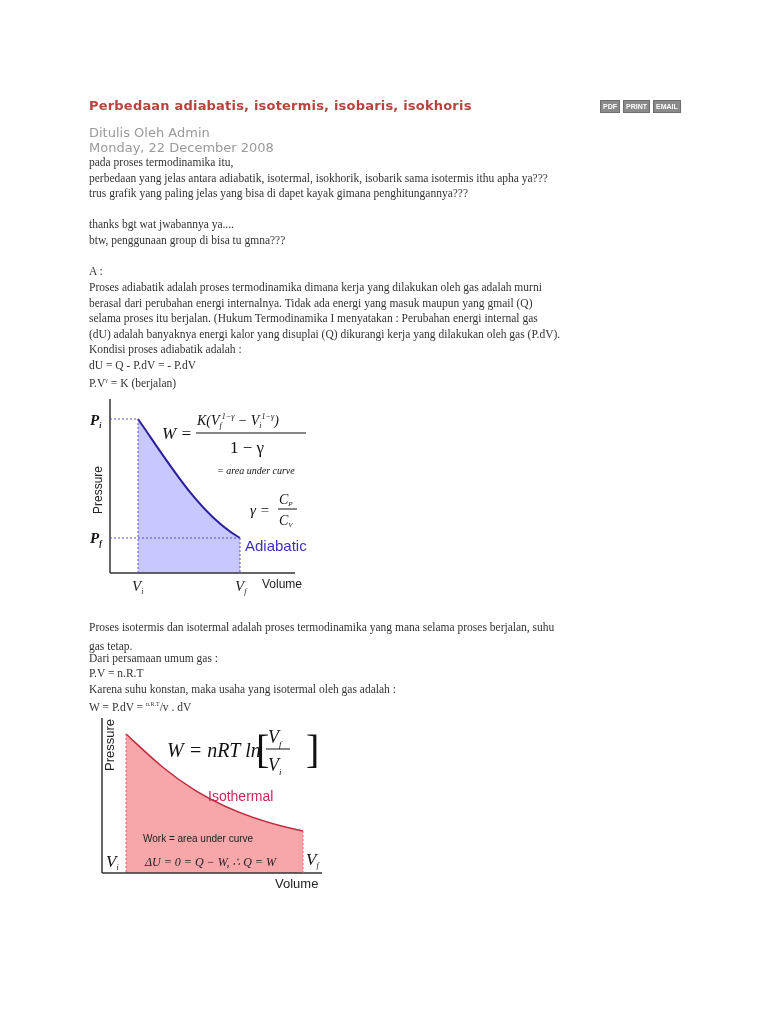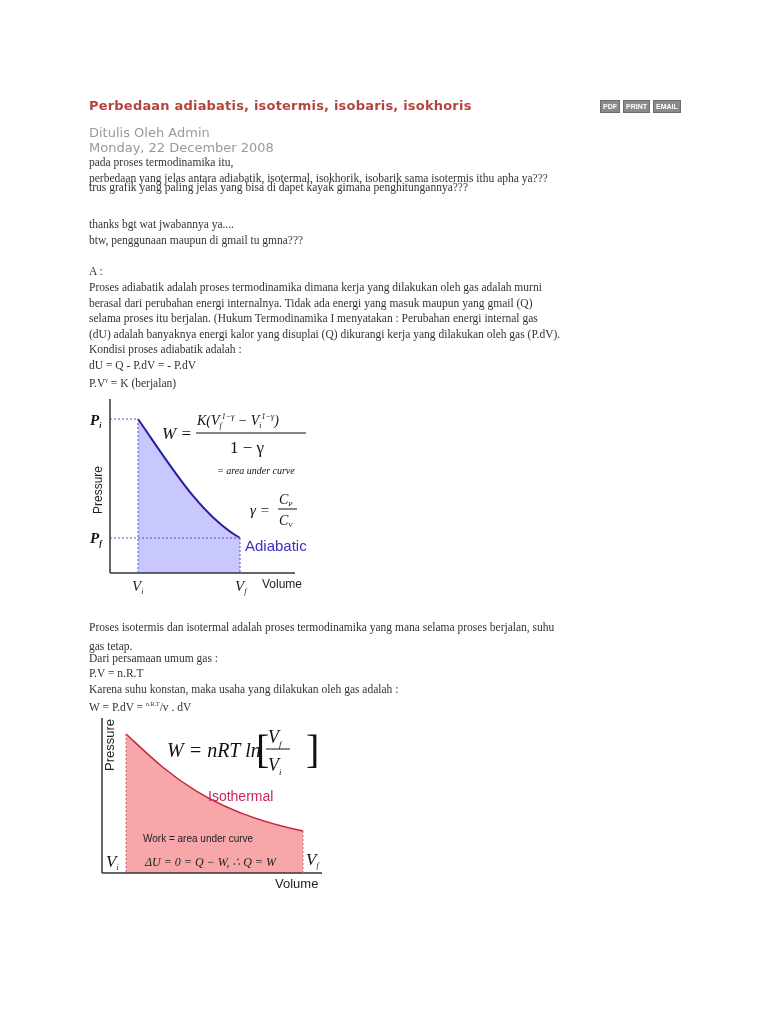--- a/index.html
+++ b/index.html
@@ -26,23 +26,23 @@
   <span>PRINT</span>
   <span>EMAIL</span>
 </div>
 
 <div class="meta" style="top:125px">Ditulis Oleh Admin</div>
 <div class="meta" style="top:140px">Monday, 22 December 2008</div>
 
 <div>
   <div class="p" style="top:155px">pada proses termodinamika itu,</div>
   <div class="p" style="top:171px">perbedaan yang jelas antara adiabatik, isotermal, isokhorik, isobarik sama isotermis ithu apha ya???</div>
-  <div class="p" style="top:180px">trus grafik yang paling jelas yang bisa di dapet kayak gimana penghitungannya???</div>
+  <div class="p" style="top:186px">trus grafik yang paling jelas yang bisa di dapet kayak gimana penghitungannya???</div>
   <div class="p" style="top:217px">thanks bgt wat jwabannya ya....</div>
-  <div class="p" style="top:233px">btw, penggunaan maupun di gmail tu gmna???</div>
+  <div class="p" style="top:233px">btw, penggunaan group di bisa tu gmna???</div>
 </div>
 
 <div>
   <div class="p" style="top:264px">A :</div>
   <div class="p" style="top:280px">Proses adiabatik adalah proses termodinamika dimana kerja yang dilakukan oleh gas adalah murni</div>
   <div class="p" style="top:296px">berasal dari perubahan energi internalnya. Tidak ada energi yang masuk maupun yang gmail (Q)</div>
   <div class="p" style="top:311px">selama proses itu berjalan. (Hukum Termodinamika I menyatakan : Perubahan energi internal gas</div>
   <div class="p" style="top:327px">(dU) adalah banyaknya energi kalor yang disuplai (Q) dikurangi kerja yang dilakukan oleh gas (P.dV).</div>
   <div class="p" style="top:342px">Kondisi proses adiabatik adalah :</div>
   <div class="p" style="top:358px">dU = Q - P.dV = - P.dV</div>
@@ -74,21 +74,21 @@
   <line x1="198" y1="114" x2="217" y2="114" stroke="#111" stroke-width="1"></line>
   <text x="199" y="130" font-family="Liberation Serif, serif" font-style="italic" font-size="14" fill="#111"><tspan>C</tspan><tspan font-size="7" dy="2">V</tspan></text>
   <text x="165" y="156" font-family="Liberation Sans, sans-serif" font-size="15" fill="#3b2fc0">Adiabatic</text>
 </svg>
 
 <div>
   <div class="p" style="top:620px">Proses isotermis dan isotermal adalah proses termodinamika yang mana selama proses berjalan, suhu</div>
   <div class="p" style="top:639px">gas tetap.</div>
   <div class="p" style="top:651px">Dari persamaan umum gas :</div>
   <div class="p" style="top:666px">P.V = n.R.T</div>
-  <div class="p" style="top:682px">Karena suhu konstan, maka usaha yang dilakukan oleh gas adalah :</div>
+  <div class="p" style="top:682px">Karena suhu konstan, maka usaha yang isotermal oleh gas adalah :</div>
   <div class="p" style="top:697px"><span>W = P.dV = </span><sup class="s">n.R.T</sup><span>/v . dV</span></div>
 </div>
 
 <svg class="fig" style="left:90px;top:715px" width="240" height="180" viewBox="0 0 240 180">
   <path d="M36 19 C 70 50, 110 95, 213 116 L213 158 L36 158 Z" fill="#f7a6aa"></path>
   <path d="M36 19 C 70 50, 110 95, 213 116" fill="none" stroke="#c0283c" stroke-width="1.5"></path>
   <line x1="12" y1="3" x2="12" y2="158" stroke="#333" stroke-width="1.5"></line>
   <line x1="12" y1="158" x2="232" y2="158" stroke="#333" stroke-width="1.5"></line>
   <line x1="36" y1="19" x2="36" y2="158" stroke="#e06070" stroke-width="1" stroke-dasharray="2,2"></line>
   <line x1="213" y1="116" x2="213" y2="158" stroke="#e06070" stroke-width="1" stroke-dasharray="2,2"></line>

